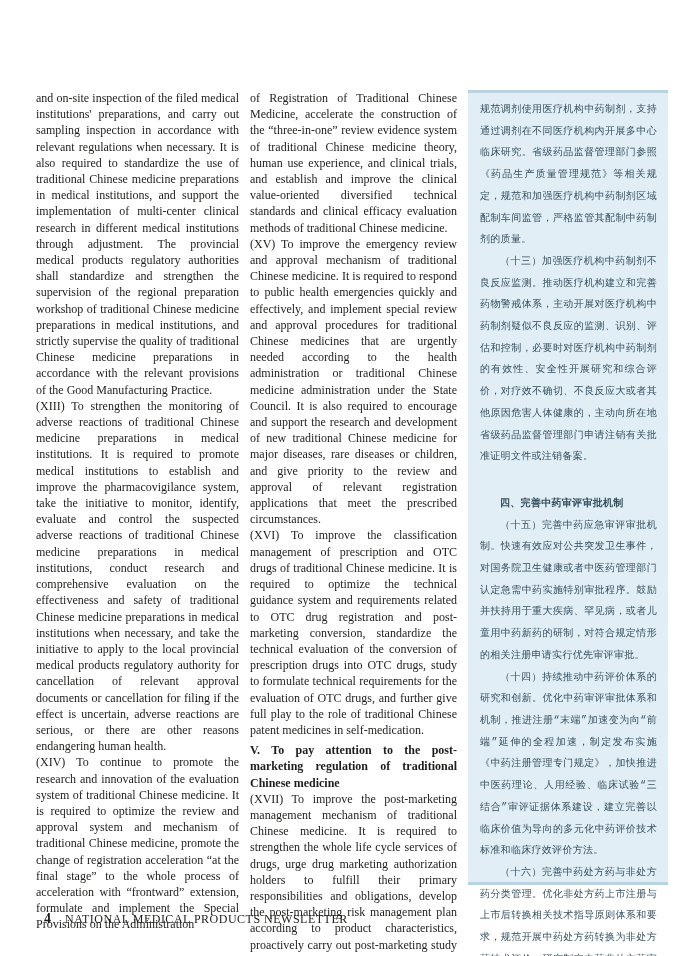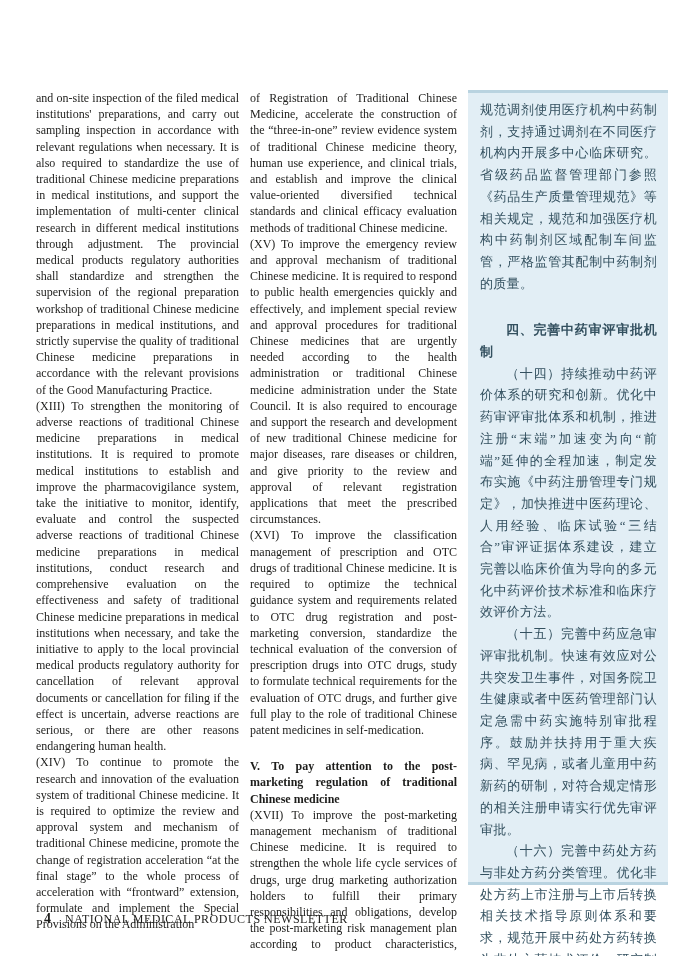--- a/index.html
+++ b/index.html
@@ -24,41 +24,41 @@
     color: #1d1d1b;
     font-size: 12px;
     line-height: 16.2px;
     text-align: justify;
   }
   .col-left  { left: 36px;  width: 203px; }
   .col-mid   { left: 250px; width: 207px; }
   .col p { margin: 0; }
   .col p.eng-heading {
     font-weight: bold;
-    margin-top: 20px;
+    margin-top: 4px;
   }
   .col p.after-heading { margin-top: 0; }
   
   .cn-panel {
     position: absolute;
     left: 468px;
     top: 90px;
     width: 200px;
     height: 795px;
     background: #e2eef5;
     border-top: 3px solid #b9d3e0;
     border-bottom: 3px solid #b9d3e0;
     box-sizing: border-box;
     padding: 6px 11px 0 12px;
   }
   .cn-panel p {
     margin: 0;
-    font-family: Liberation Serif, serif;
+    font-family: Liberation Mono, monospace;
     color: #33505f;
-    font-size: 13px;
+    font-size: 10px;
     line-height: 21.7px;
     text-align: justify;
     text-align-last: left;
     letter-spacing: 0.3px;
   }
   .cn-panel p.cn-indent { text-indent: 2em; }
   .cn-panel p.cn-heading {
     font-weight: bold;
     text-indent: 2em;
     margin-top: 25px;
@@ -96,23 +96,24 @@
   <div class="col col-mid">
     <p>of Registration of Traditional Chinese Medicine, accelerate the construction of the “three-in-one” review evidence system of traditional Chinese medicine theory, human use experience, and clinical trials, and establish and improve the clinical value-oriented diversified technical standards and clinical efficacy evaluation methods of traditional Chinese medicine.</p>
     <p>(XV) To improve the emergency review and approval mechanism of traditional Chinese medicine. It is required to respond to public health emergencies quickly and effectively, and implement special review and approval procedures for traditional Chinese medicines that are urgently needed according to the health administration or traditional Chinese medicine administration under the State Council. It is also required to encourage and support the research and development of new traditional Chinese medicine for major diseases, rare diseases or children, and give priority to the review and approval of relevant registration applications that meet the prescribed circumstances.</p>
     <p>(XVI) To improve the classification management of prescription and OTC drugs of traditional Chinese medicine. It is required to optimize the technical guidance system and requirements related to OTC drug registration and post-marketing conversion, standardize the technical evaluation of the conversion of prescription drugs into OTC drugs, study to formulate technical requirements for the evaluation of OTC drugs, and further give full play to the role of traditional Chinese patent medicines in self-medication.</p>
     <p class="eng-heading">V. To pay attention to the post-marketing regulation of traditional Chinese medicine</p>
     <p class="after-heading">(XVII) To improve the post-marketing management mechanism of traditional Chinese medicine. It is required to strengthen the whole life cycle services of drugs, urge drug marketing authorization holders to fulfill their primary responsibilities and obligations, develop the post-marketing risk management plan according to product characteristics, proactively carry out post-marketing study and post-marketing evaluation, and conduct</p>
   </div>
 
   <div class="cn-panel">
     <p>规范调剂使用医疗机构中药制剂，支持通过调剂在不同医疗机构内开展多中心临床研究。省级药品监督管理部门参照《药品生产质量管理规范》等相关规定，规范和加强医疗机构中药制剂区域配制车间监管，严格监管其配制中药制剂的质量。</p>
+    <p class="cn-indent">（十三）加强医疗机构中药制剂不良反应监测。推动医疗机构建立和完善药物警戒体系，主动开展对医疗机构中药制剂疑似不良反应的监测、识别、评估和控制，必要时对医疗机构中药制剂的有效性、安全性开展研究和综合评价，对疗效不确切、不良反应大或者其他原因危害人体健康的，主动向所在地省级药品监督管理部门申请注销有关批准证明文件或注销备案。</p>
     <p class="cn-heading">四、完善中药审评审批机制</p>
+    <p class="cn-indent">（十五）完善中药应急审评审批机制。快速有效应对公共突发卫生事件，对国务院卫生健康或者中医药管理部门认定急需中药实施特别审批程序。鼓励并扶持用于重大疾病、罕见病，或者儿童用中药新药的研制，对符合规定情形的相关注册申请实行优先审评审批。</p>
     <p class="cn-indent">（十四）持续推动中药评价体系的研究和创新。优化中药审评审批体系和机制，推进注册“末端”加速变为向“前端”延伸的全程加速，制定发布实施《中药注册管理专门规定》，加快推进中医药理论、人用经验、临床试验“三结合”审评证据体系建设，建立完善以临床价值为导向的多元化中药评价技术标准和临床疗效评价方法。</p>
-    <p class="cn-indent">（十五）完善中药应急审评审批机制。快速有效应对公共突发卫生事件，对国务院卫生健康或者中医药管理部门认定急需中药实施特别审批程序。鼓励并扶持用于重大疾病、罕见病，或者儿童用中药新药的研制，对符合规定情形的相关注册申请实行优先审评审批。</p>
     <p class="cn-indent">（十六）完善中药处方药与非处方药分类管理。优化非处方药上市注册与上市后转换相关技术指导原则体系和要求，规范开展中药处方药转换为非处方药技术评价，研究制定中药非处方药审评技术要求，进一步发挥中成药在自我药疗中的作用。</p>
 
   </div>
 
   <div class="footer">
     <span class="page-num">4</span>
     <span class="news-title">NATIONAL MEDICAL PRODUCTS NEWSLETTER</span>
   </div>
 
 </div>

